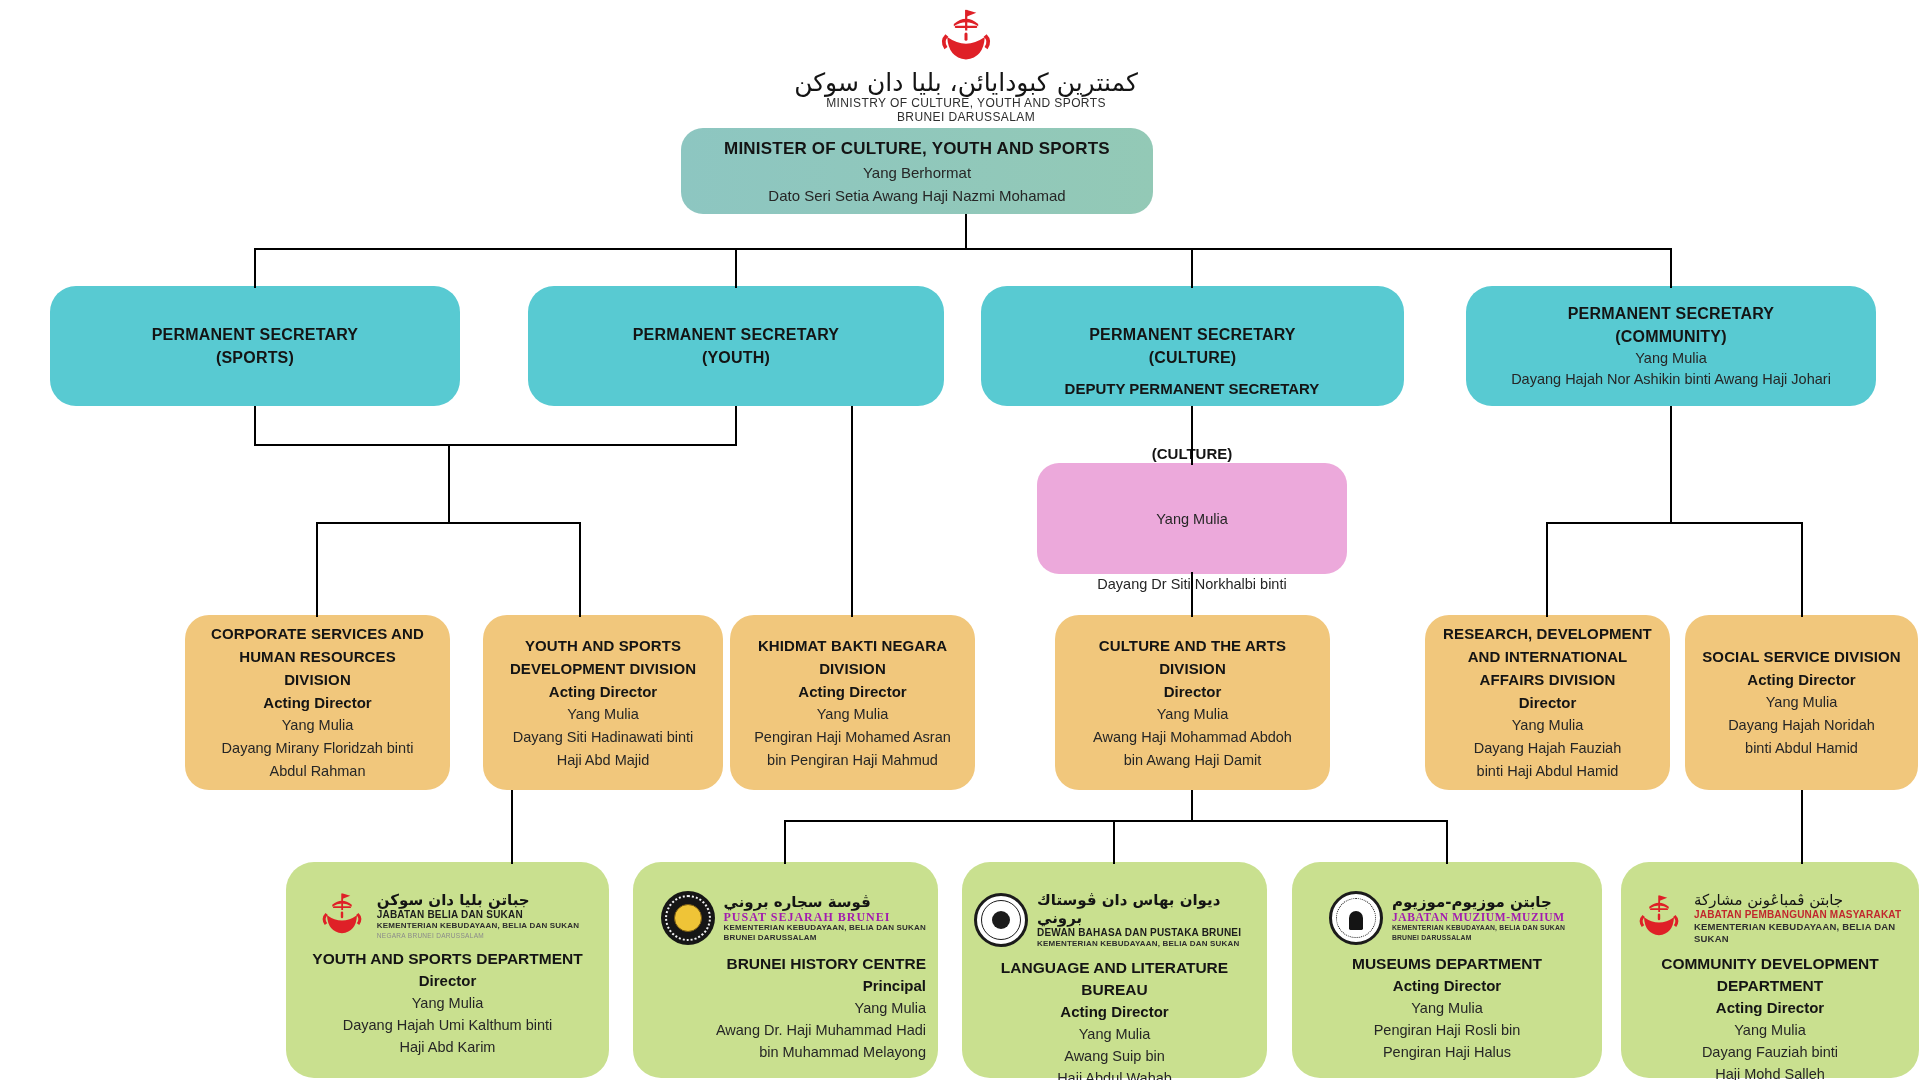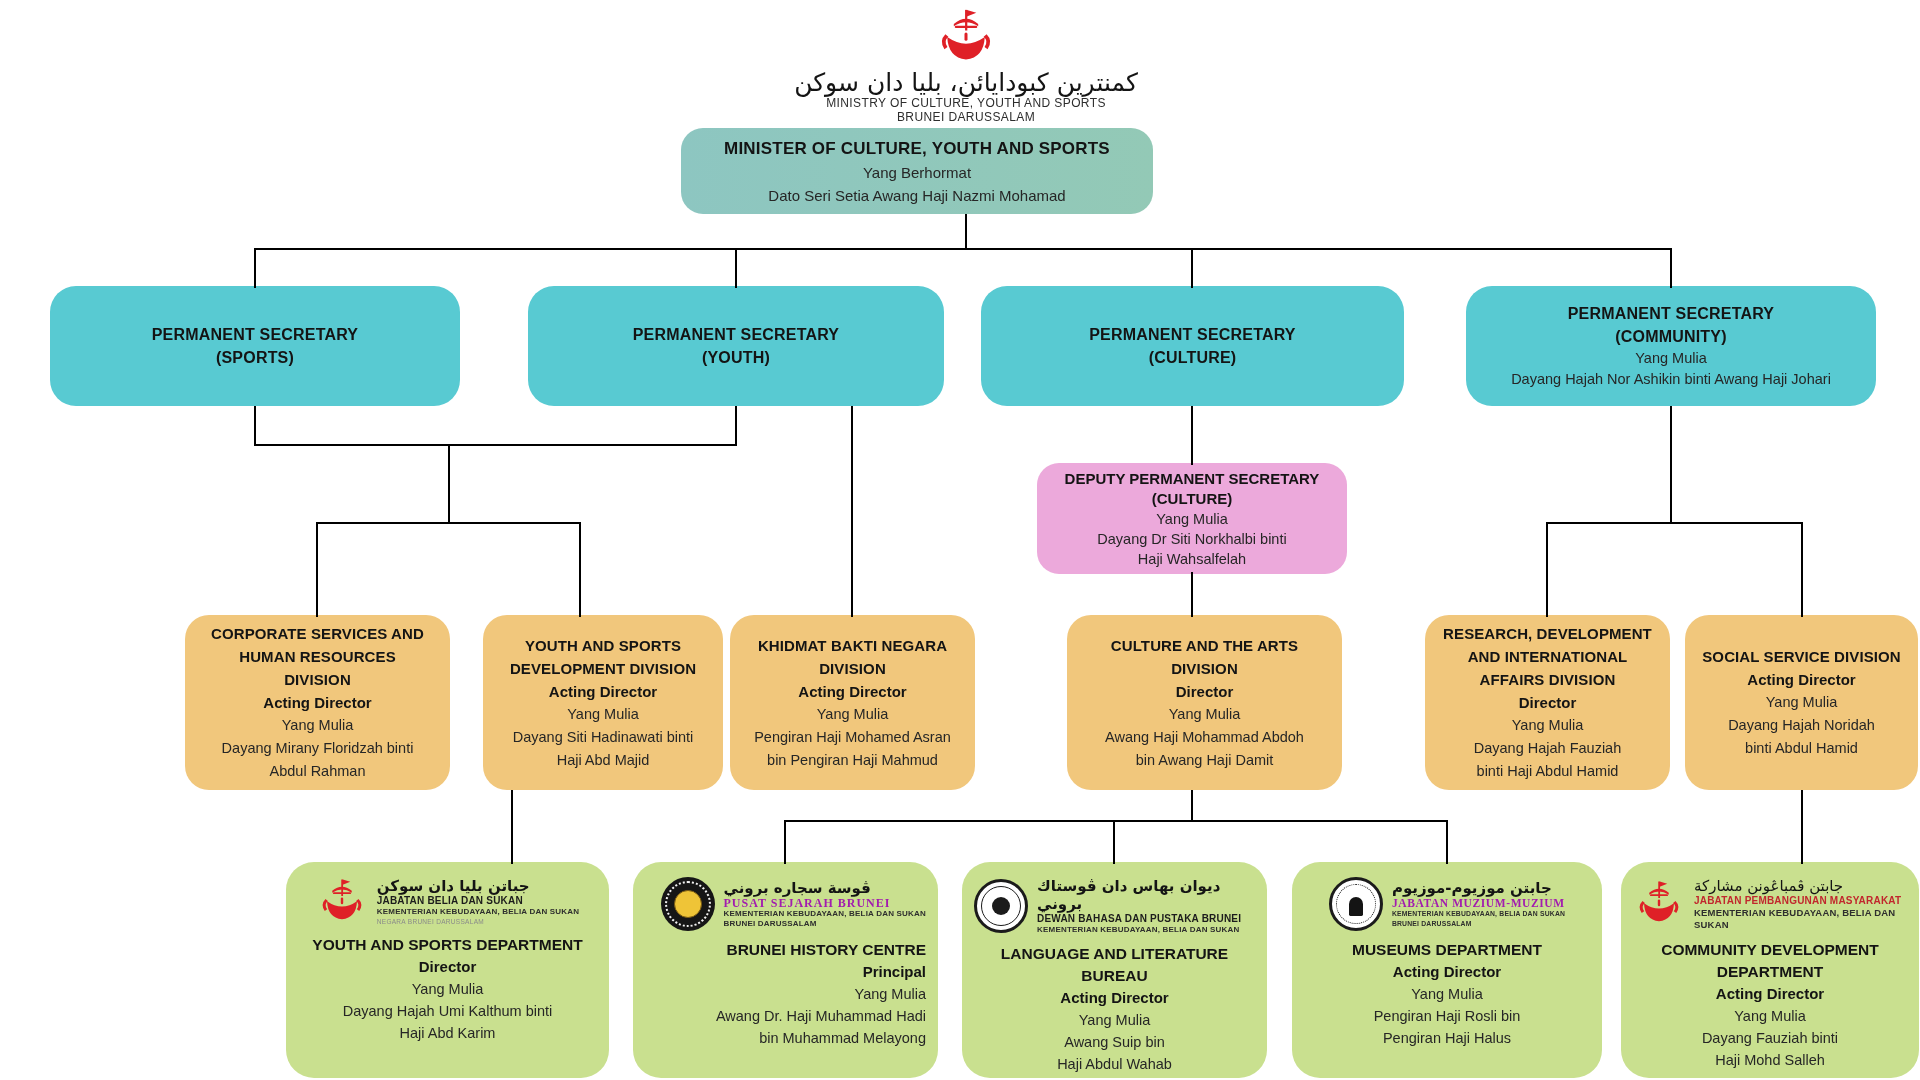--- a/index.html
+++ b/index.html
@@ -15,23 +15,23 @@
   .jawi-lg{font-family:"DejaVu Sans", sans-serif;direction:rtl;font-size:25px;line-height:26px;color:#141414;margin-top:2px;}
   .hdr-line{font-size:12px;line-height:14px;letter-spacing:.4px;color:#2d2d2d;}
   
   .box{
     position:absolute;border-radius:26px;box-sizing:border-box;
     display:flex;flex-direction:column;justify-content:center;align-items:center;
     text-align:center;padding:10px 12px;
   }
   .minister{background:linear-gradient(90deg,#8dc6c1,#93c9b6);border-radius:22px;}
   .secretary{background:#58cad2;}
-  .deputy{background:#eca9db;border-radius:22px;}
+  .deputy{background:#eca9db;border-radius:22px;gap:45px;}
   .division{background:#f1c77c;border-radius:24px;}
-  .department{background:#c9e08f;border-radius:28px;justify-content:flex-start;padding-top:15px;}
+  .department{background:#c9e08f;border-radius:28px;justify-content:flex-start;padding-top:29px;}
   .t17b{font-weight:700;font-size:17px;line-height:25px;letter-spacing:.2px;}
   .t16b{font-weight:700;font-size:16px;line-height:23px;letter-spacing:.2px;}
   .t15b{font-weight:700;font-size:15px;line-height:23px;}
   .t15{font-size:15px;line-height:23px;color:#262626;}
   .t14{font-size:14.5px;line-height:21px;color:#262626;}
   .div-head{font-weight:700;font-size:15px;line-height:23px;letter-spacing:.1px;}
   .div-role{font-weight:700;font-size:15px;line-height:23px;}
   .div-body{font-size:14.5px;line-height:23px;color:#262626;}
   .dept-head{font-weight:700;font-size:15.5px;line-height:22px;}
   .dept-role{font-weight:700;font-size:15px;line-height:22px;}
@@ -134,21 +134,21 @@
 
   <div class="box division" style="left:730px;top:615px;width:245px;height:175px;">
     <div class="div-head">KHIDMAT BAKTI NEGARA</div>
     <div class="div-head">DIVISION</div>
     <div class="div-role">Acting Director</div>
     <div class="div-body">Yang Mulia</div>
     <div class="div-body">Pengiran Haji Mohamed Asran</div>
     <div class="div-body">bin Pengiran Haji Mahmud</div>
   </div>
 
-  <div class="box division" style="left:1055px;top:615px;width:275px;height:175px;margin-left:12px;">
+  <div class="box division" style="left:1055px;top:615px;width:275px;height:175px;">
     <div class="div-head">CULTURE AND THE ARTS</div>
     <div class="div-head">DIVISION</div>
     <div class="div-role">Director</div>
     <div class="div-body">Yang Mulia</div>
     <div class="div-body">Awang Haji Mohammad Abdoh</div>
     <div class="div-body">bin Awang Haji Damit</div>
   </div>
 
   <div class="box division" style="left:1425px;top:615px;width:245px;height:175px;">
     <div class="div-head">RESEARCH, DEVELOPMENT</div>

